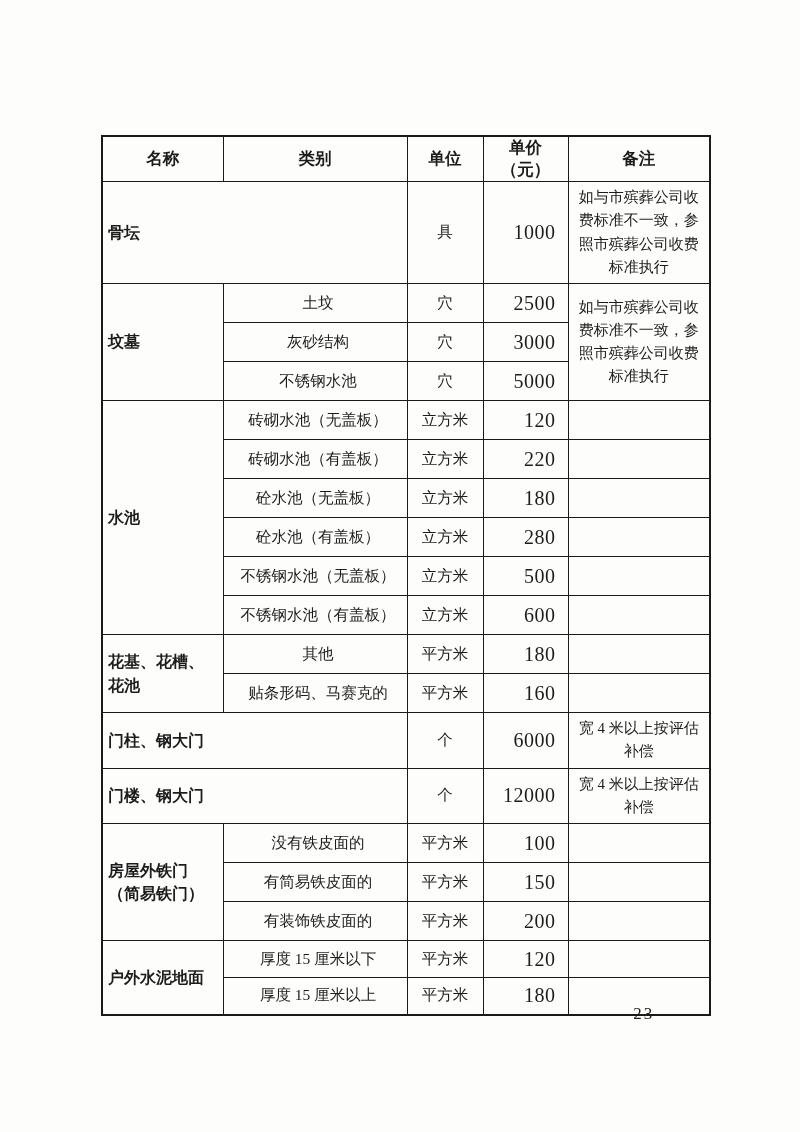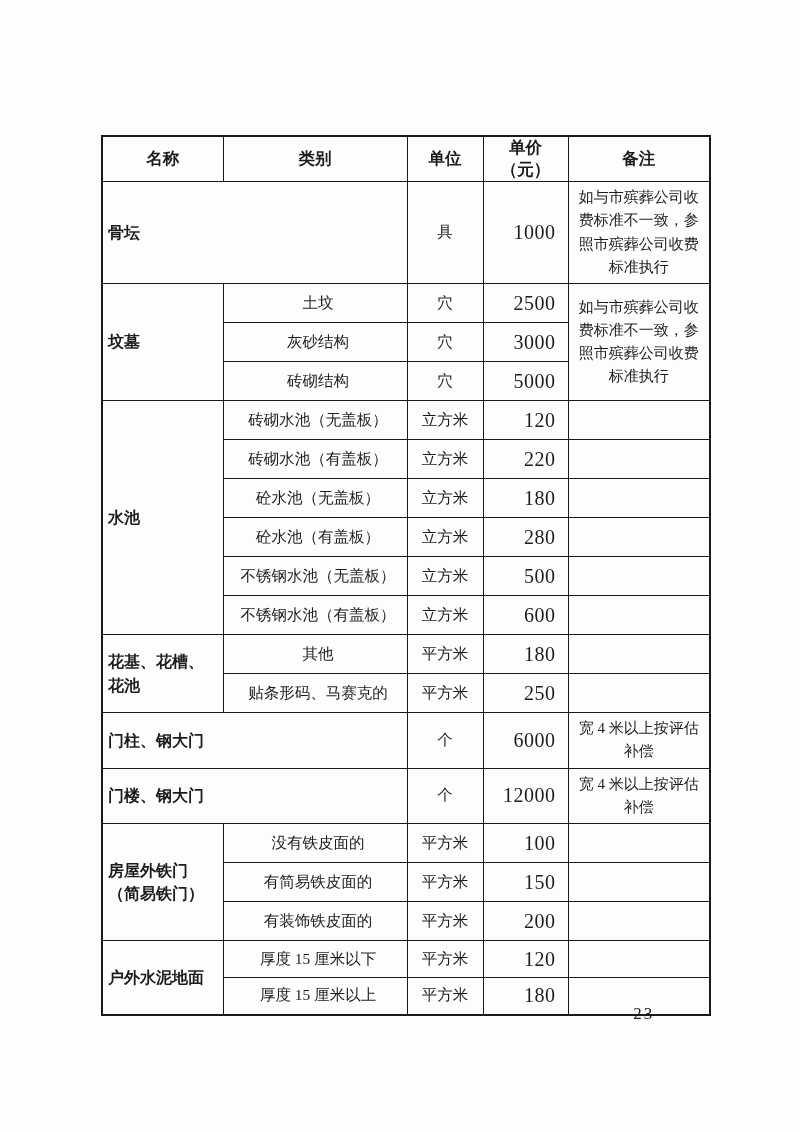--- a/index.html
+++ b/index.html
@@ -122,21 +122,21 @@
         <td class="unit">穴</td>
         <td class="price">2500</td>
         <td class="remark" rowspan="3">如与市殡葬公司收费标准不一致，参照市殡葬公司收费标准执行</td>
       </tr>
       <tr class="r-std">
         <td class="cat">灰砂结构</td>
         <td class="unit">穴</td>
         <td class="price">3000</td>
       </tr>
       <tr class="r-std">
-        <td class="cat">砖砌结构</td>
+        <td class="cat">不锈钢水池</td>
         <td class="unit">穴</td>
         <td class="price">5000</td>
       </tr>
 
       <tr class="r-std">
         <td class="name" rowspan="6">水池</td>
         <td class="cat">砖砌水池（无盖板）</td>
         <td class="unit">立方米</td>
         <td class="price">120</td>
         <td class="remark"></td>
@@ -175,21 +175,21 @@
       <tr class="r-std">
         <td class="name" rowspan="2">花基、花槽、花池</td>
         <td class="cat">其他</td>
         <td class="unit">平方米</td>
         <td class="price">180</td>
         <td class="remark"></td>
       </tr>
       <tr class="r-std">
         <td class="cat">贴条形码、马赛克的</td>
         <td class="unit">平方米</td>
-        <td class="price">250</td>
+        <td class="price">160</td>
         <td class="remark"></td>
       </tr>
 
       <tr class="r-gate1">
         <td class="name" colspan="2">门柱、钢大门</td>
         <td class="unit">个</td>
         <td class="price">6000</td>
         <td class="remark">宽 4 米以上按评估补偿</td>
       </tr>
 

